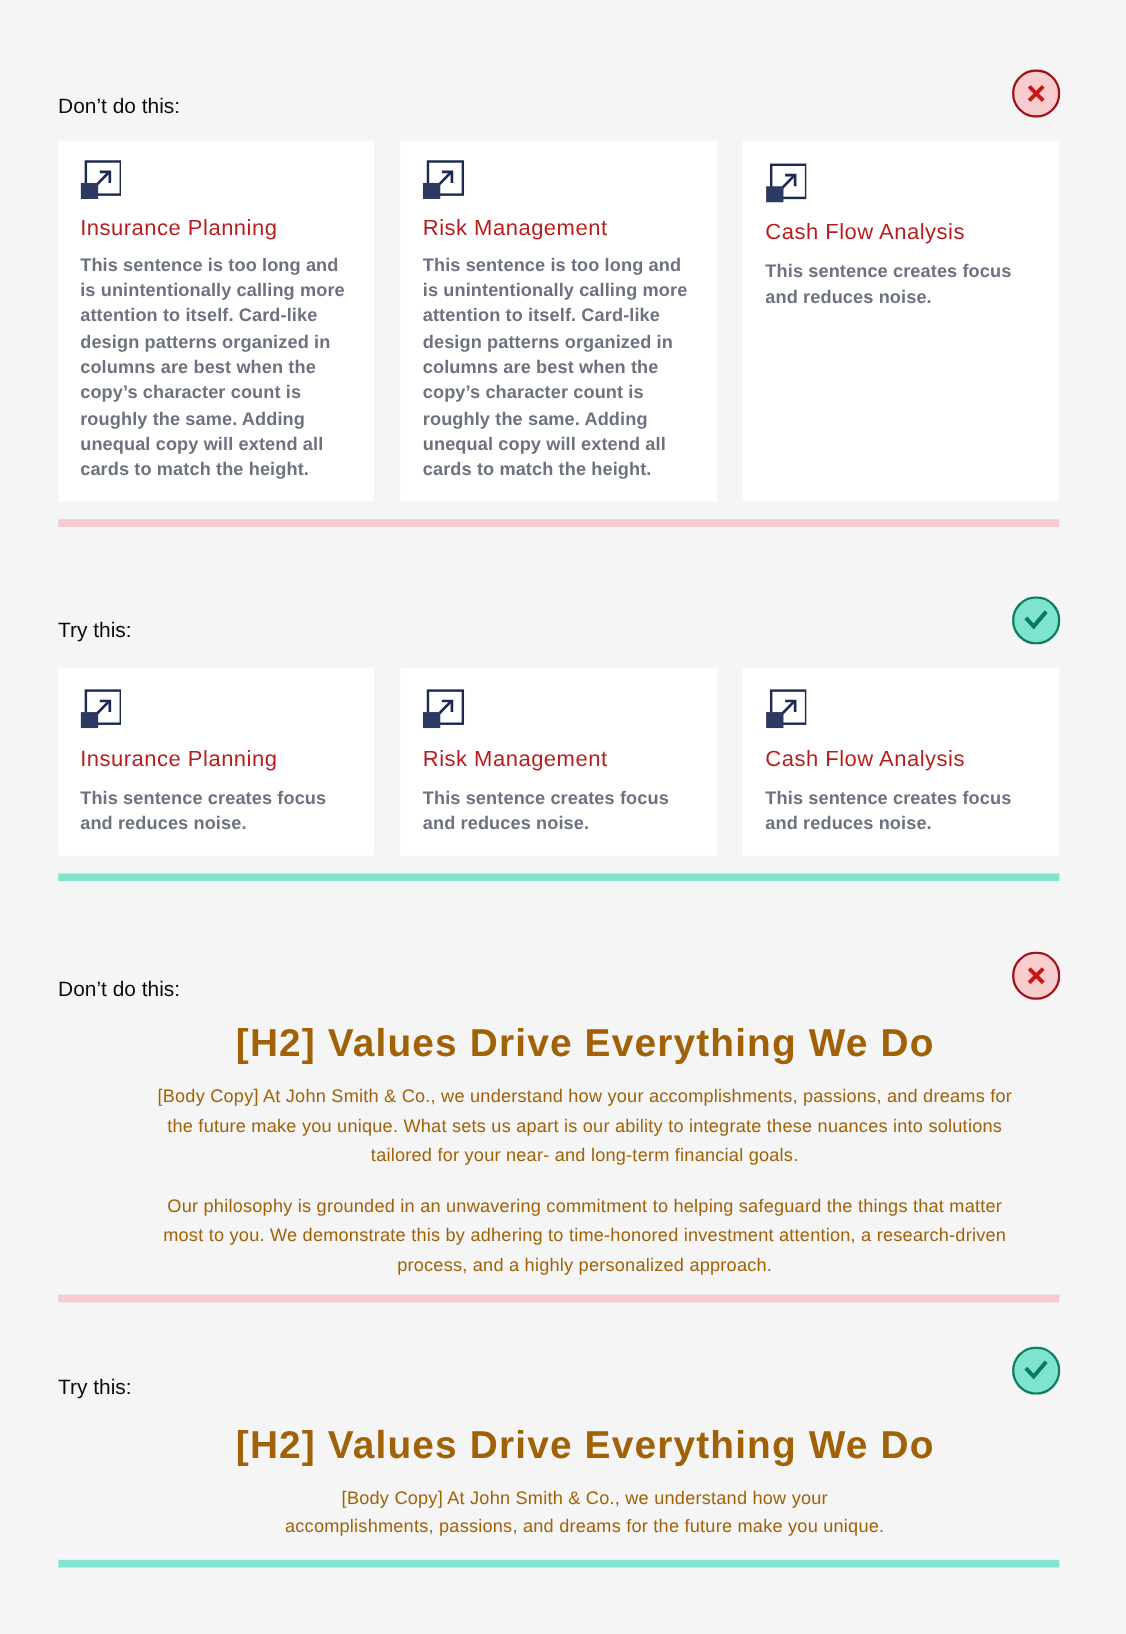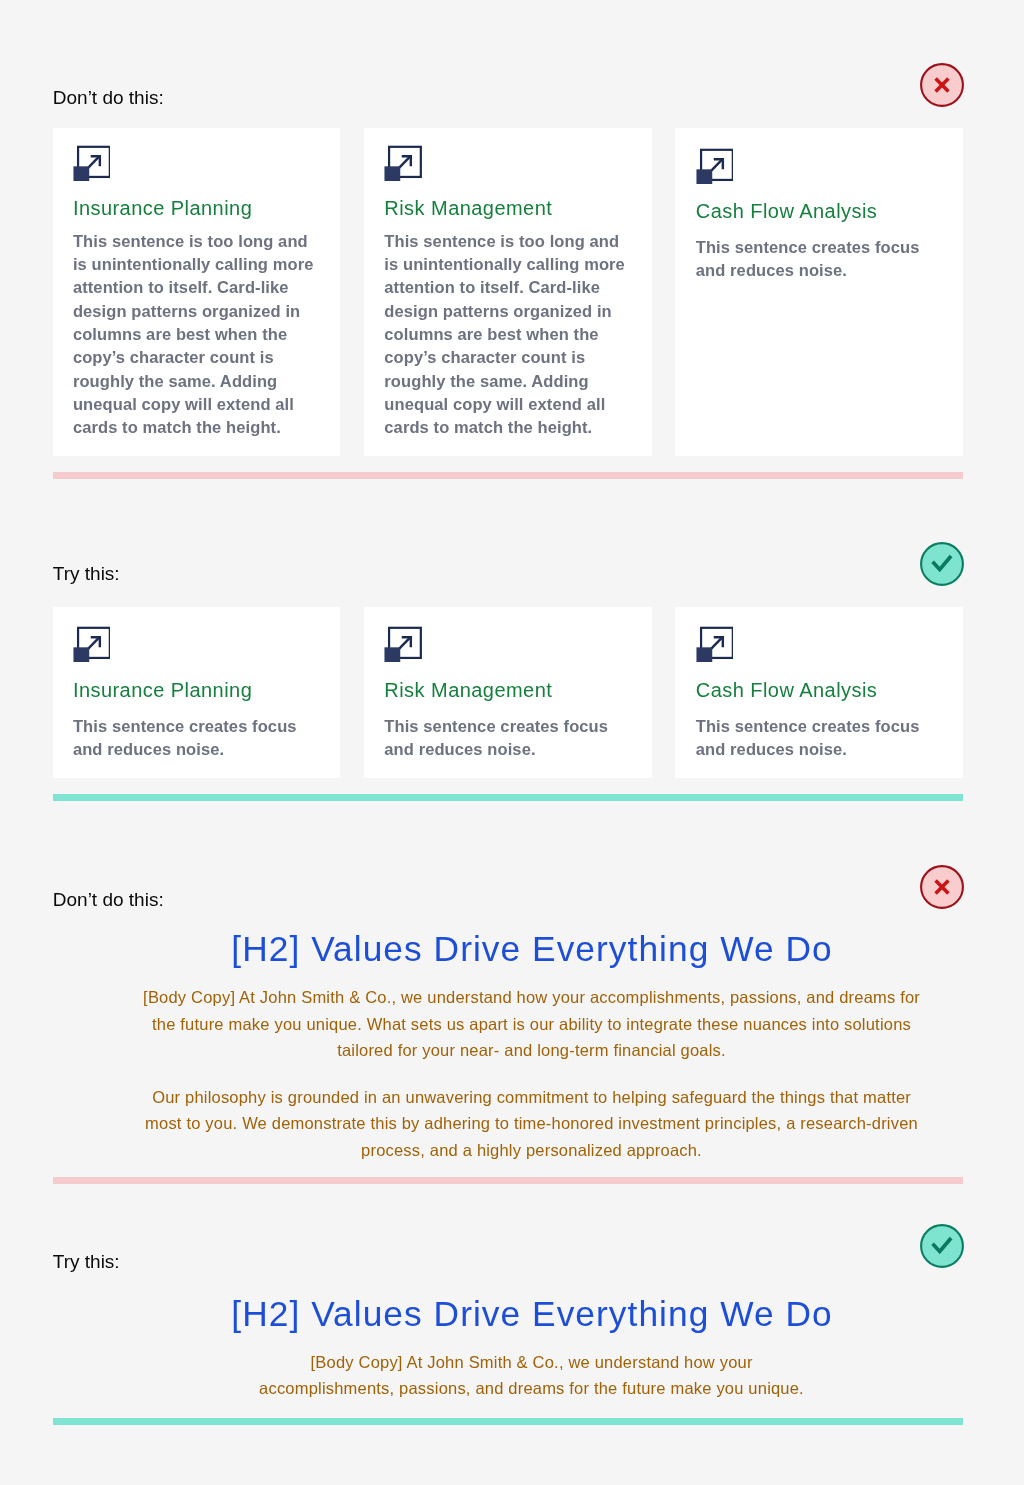--- a/index.html
+++ b/index.html
@@ -36,21 +36,21 @@
   .card {
     flex:1 1 0;
     background:#ffffff;
     border-radius:0;
     padding:17.2px 20px 17px 20.4px;
   }
   .card .ico { width:37.4px; height:36.0px; display:block; margin-bottom:0; }
   .card h3 {
     font-size:20px;
     font-weight:400;
-    color:#15803d;
+    color:#b91c1c;
     letter-spacing:0.45px;
     line-height:24px;
     margin-top:15.5px;
   }
   .cards.s1 .card:nth-child(3) { padding-top:20.0px; }
   .cards.s1 .card:nth-child(3) p { margin-top:12.5px; }
   .cards.s2 .card { padding-top:19px; padding-bottom:17px; }
   .cards.s2 .card h3 { margin-top:16.5px; }
   .cards.s2 .card p { margin-top:12.5px; }
   .card p {
@@ -59,22 +59,22 @@
     color:#6d7280;
     line-height:23.3px;
     letter-spacing:0.1px;
     margin-top:9.5px;
   }
 
   
   .copyblock { position:absolute; left:139px; width:785px; text-align:center; }
   .copyblock h2 {
     font-size:35.3px;
-    font-weight:400;
-    color:#1d4ed8;
+    font-weight:700;
+    color:#a16207;
     letter-spacing:1.05px;
     text-indent:1.05px;
     line-height:34px;
   }
   .copyblock p {
     font-size:16.5px;
     font-weight:400;
     color:#a16207;
     line-height:26.5px;
     letter-spacing:0.2px;
@@ -171,21 +171,21 @@
   <div class="sec-label" style="top:890.3px">Don’t do this:</div>
   <div class="badge" style="left:919.9px; top:865.2px">
     <svg viewBox="0 0 44 44">
       <circle cx="22" cy="22" r="20.9" stroke-width="2.1" fill="#f9cdcd" stroke="#9e1019"></circle>
       <path d="M15.6 15.6 L28.4 28.4 M28.4 15.6 L15.6 28.4" fill="none" stroke-width="3.6" stroke-linecap="butt" stroke="#cc1414"></path>
     </svg>
   </div>
   <div class="copyblock" style="top:932px">
     <h2>[H2] Values Drive Everything We Do</h2>
     <p style="margin-top:18px">[Body Copy] At John Smith &amp; Co., we understand how your accomplishments, passions, and dreams for the future make you unique. What sets us apart is our ability to integrate these nuances into solutions tailored for your near- and long-term financial goals.</p>
-    <p style="margin-top:20px">Our philosophy is grounded in an unwavering commitment to helping safeguard the things that matter most to you. We demonstrate this by adhering to time-honored investment principles, a research-driven process, and a highly personalized approach.</p>
+    <p style="margin-top:20px">Our philosophy is grounded in an unwavering commitment to helping safeguard the things that matter most to you. We demonstrate this by adhering to time-honored investment attention, a research-driven process, and a highly personalized approach.</p>
   </div>
   <div class="rule" style="top: 1176.8px; background: rgb(246, 203, 205);"></div>
 
   <div class="sec-label" style="top:1251.8px">Try this:</div>
   <div class="badge" style="left:919.9px; top:1224.2px">
     <svg viewBox="0 0 44 44">
       <circle cx="22" cy="22" r="20.9" stroke-width="2.1" fill="#7ee4d0" stroke="#0b7d61"></circle>
       <path d="M12.6 19.8 L19.7 27.4 L31.1 14.0" fill="none" stroke-width="3.7" stroke-linecap="butt" stroke-linejoin="miter" stroke="#0a7a5e"></path>
     </svg>
   </div>

